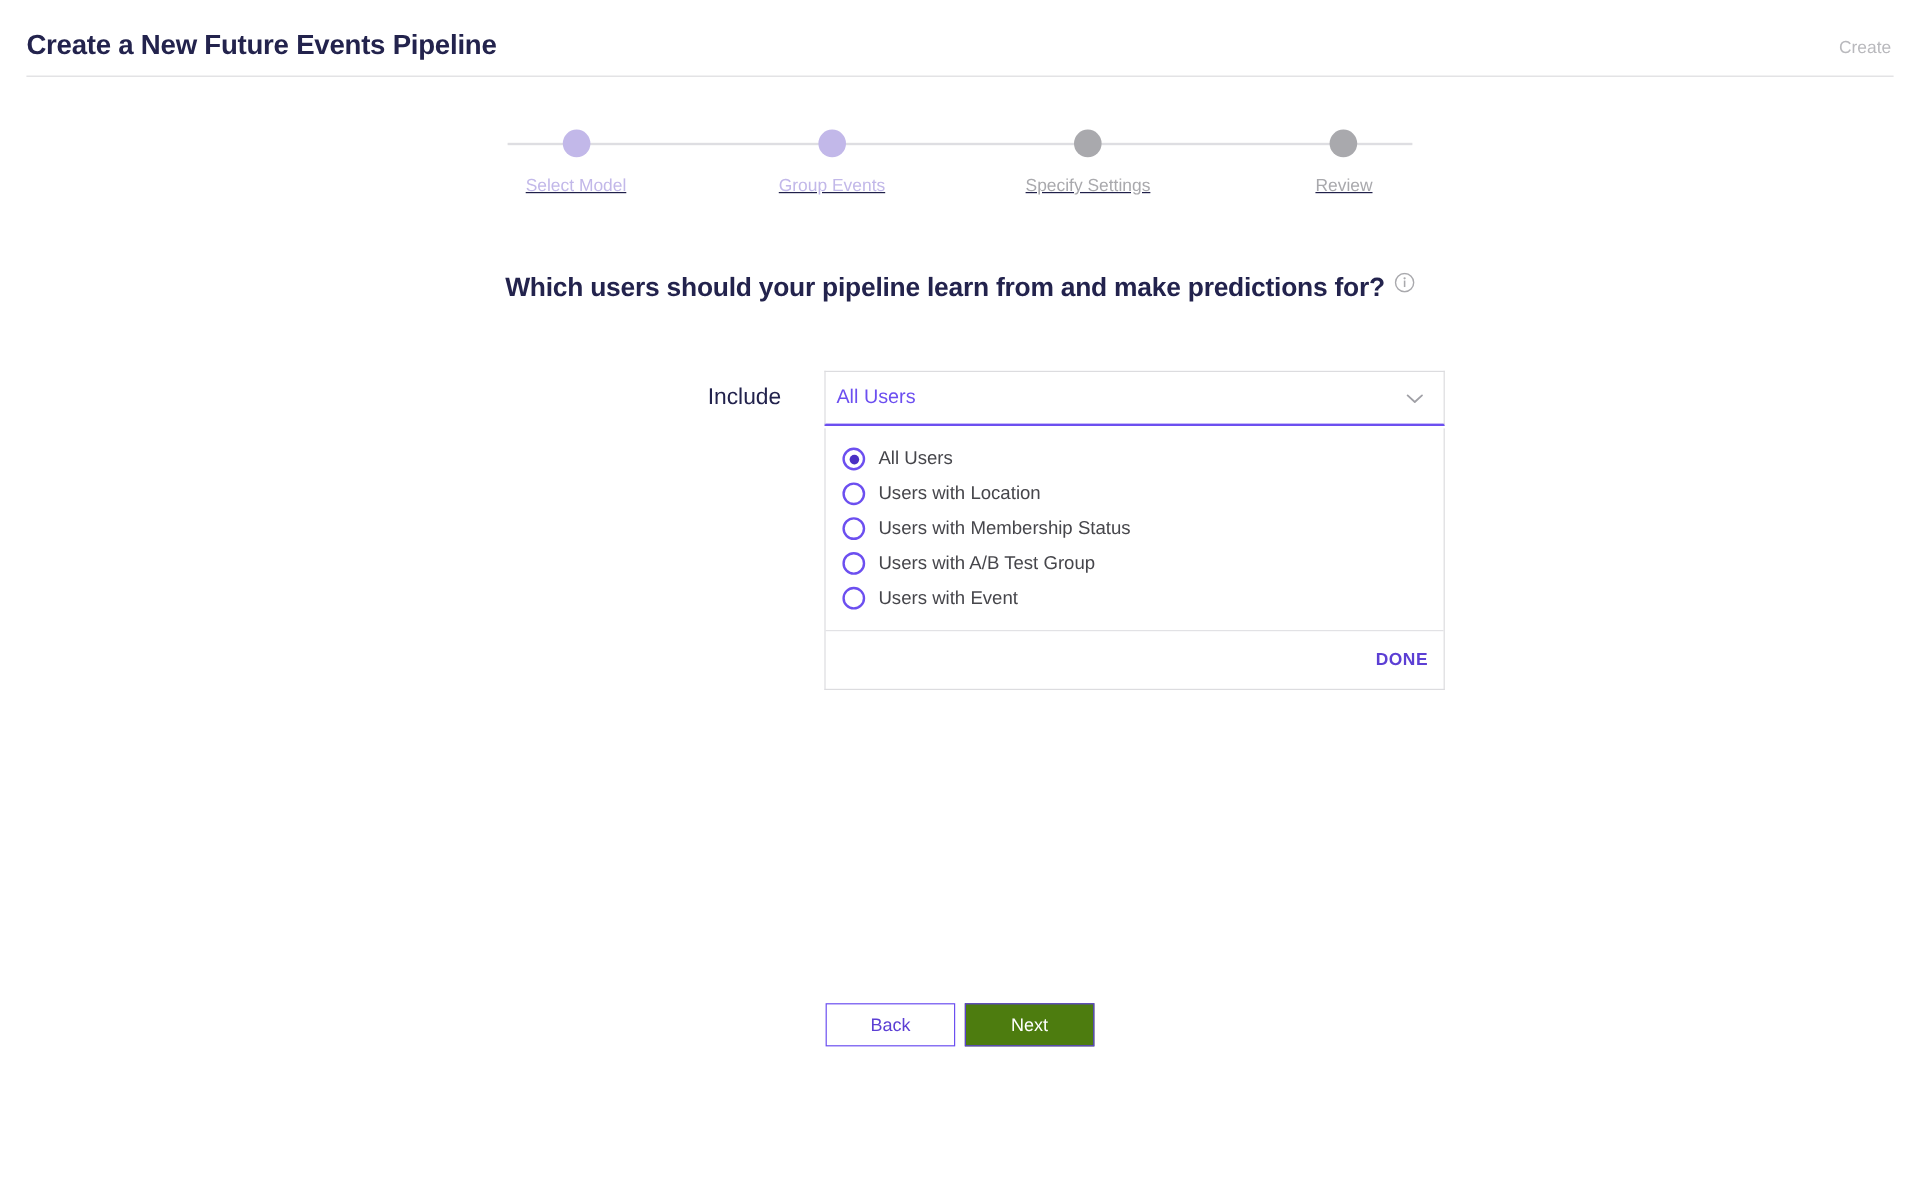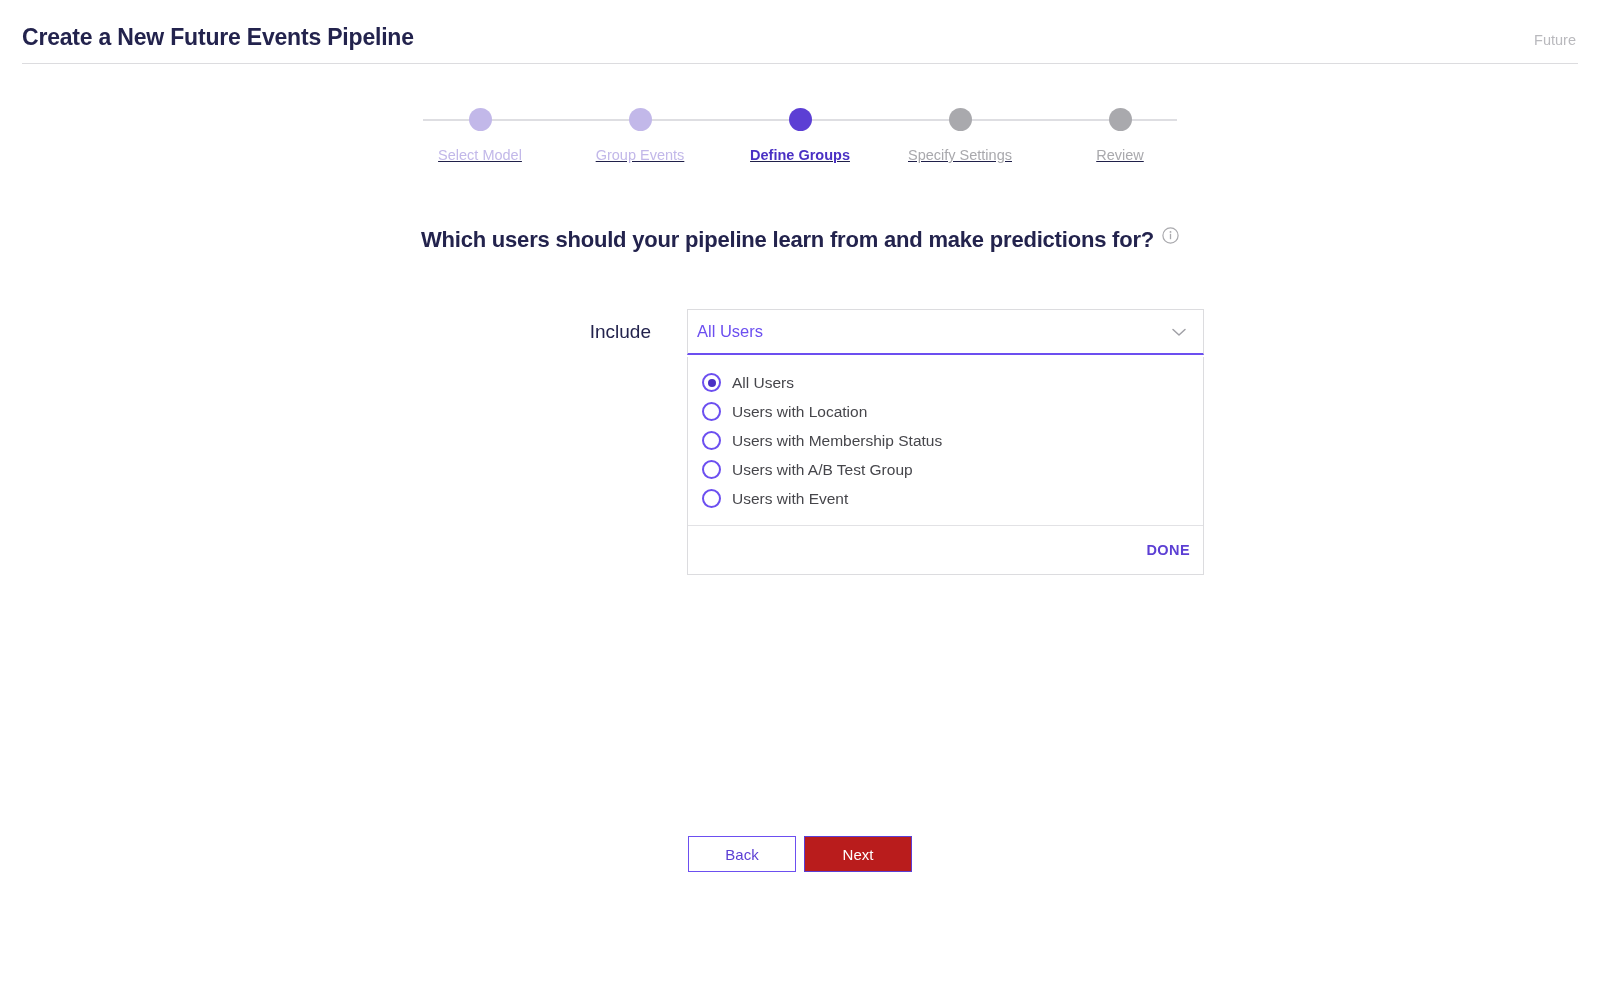--- a/index.html
+++ b/index.html
@@ -275,48 +275,44 @@
     align-items: center;
     justify-content: center;
     cursor: pointer;
   }
   .btn-back {
     background: #fff;
     border: 1px solid #6c4ff0;
     color: #5c3fd4;
   }
   .btn-next {
-    background: #b91c1c;
+    background: #4d7c0f;
     border: 1px solid #5c3fd4;
     color: #ffffff;
   }
 </style>
 </head>
 <body>
 
 <div class="header">
   <div class="header-title">Create a New Future Events Pipeline</div>
-  <div class="header-cancel">Future</div>
+  <div class="header-cancel">Create</div>
   <div class="header-rule"></div>
 </div>
 
 <div class="stepper">
   <div class="stepper-track"></div>
   <div class="stepper-steps">
     <div class="step done">
       <div class="step-dot"></div>
       <div class="step-label">Select Model</div>
     </div>
     <div class="step done">
       <div class="step-dot"></div>
       <div class="step-label">Group Events</div>
-    </div>
-    <div class="step active">
-      <div class="step-dot"></div>
-      <div class="step-label">Define Groups</div>
     </div>
     <div class="step">
       <div class="step-dot"></div>
       <div class="step-label">Specify Settings</div>
     </div>
     <div class="step">
       <div class="step-dot"></div>
       <div class="step-label">Review</div>
     </div>
   </div>

